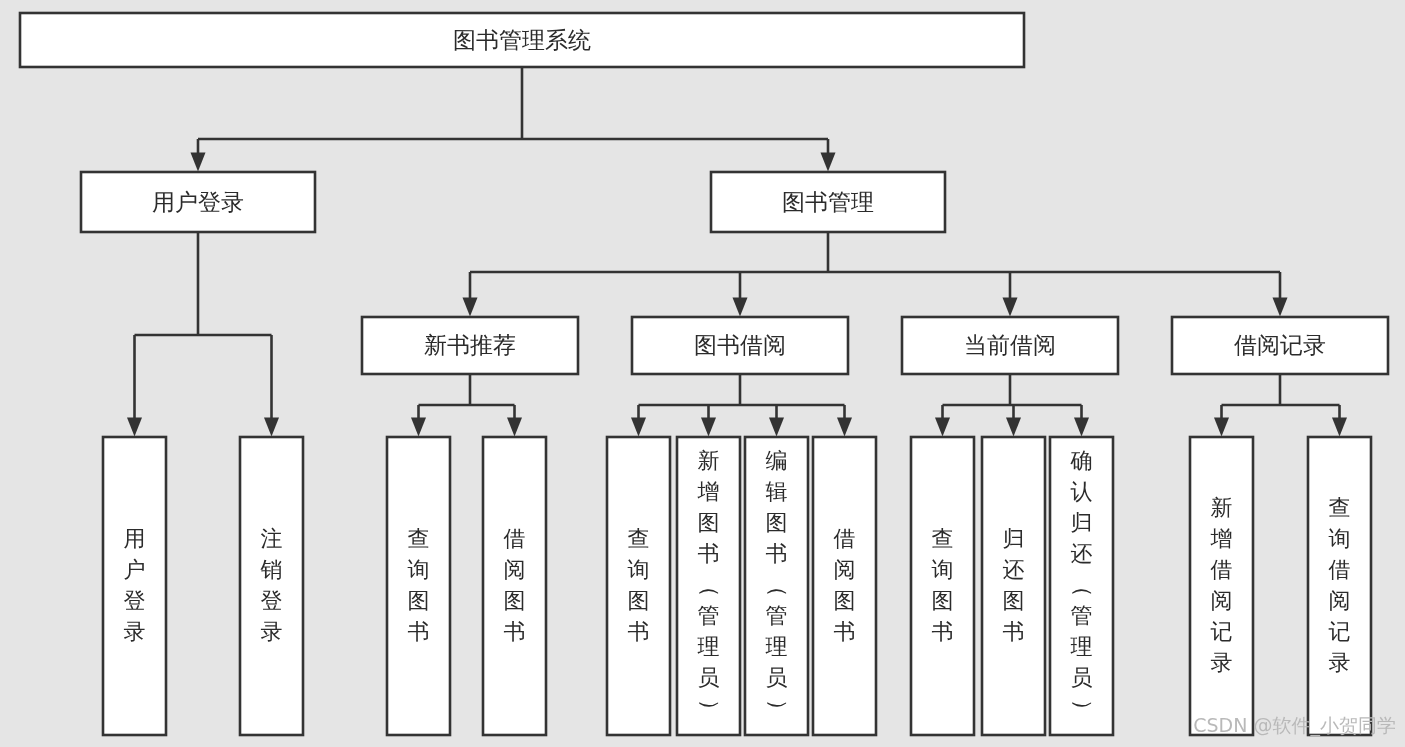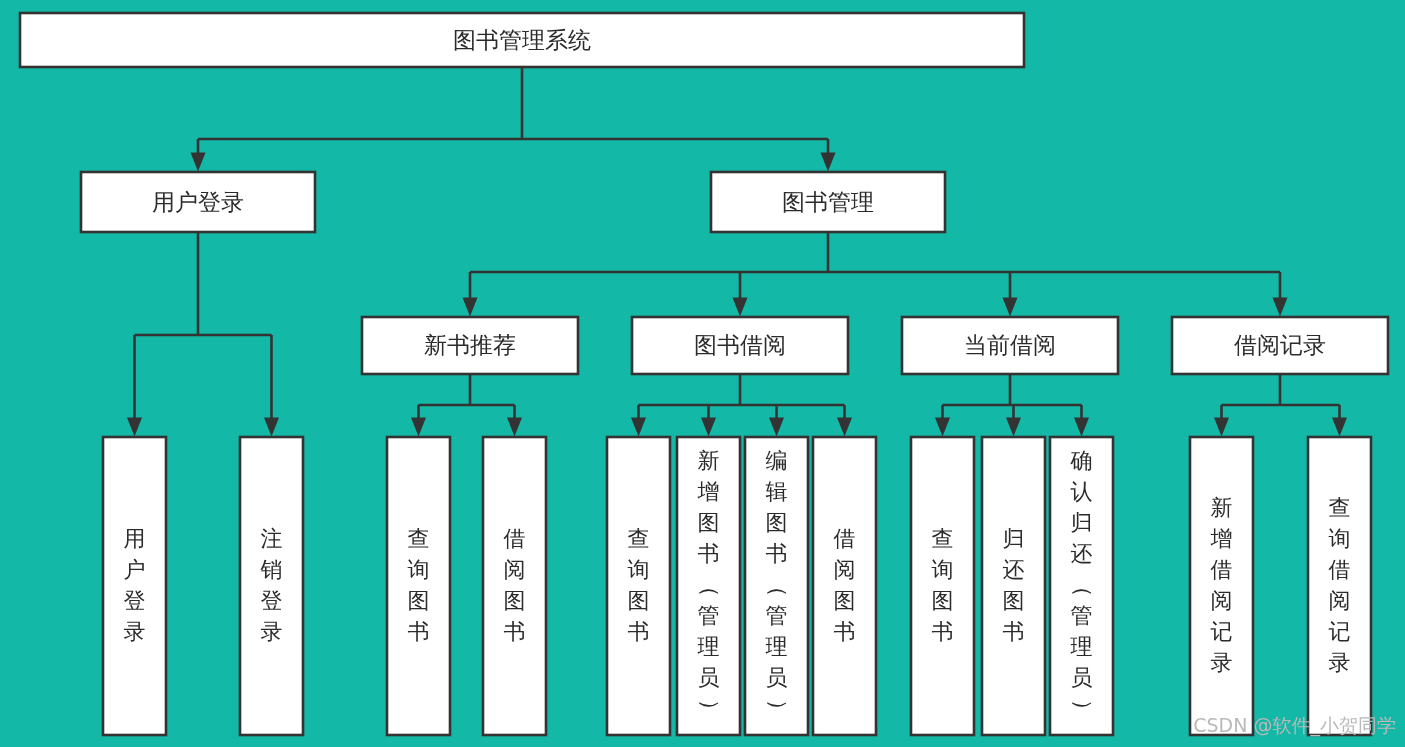--- a/index.html
+++ b/index.html
@@ -8,21 +8,21 @@
     padding: 0;
     background: #ffffff;
   }
   body {
     font-family: "DejaVu Sans", "Liberation Sans", sans-serif;
   }
   #diagram-root {
     position: relative;
     width: 1405px;
     height: 747px;
-    background: #14b8a6;
+    background: #e5e5e5;
     overflow: hidden;
   }
   svg.diagram-canvas {
     position: absolute;
     left: 0;
     top: 0;
     width: 1405px;
     height: 747px;
     display: block;
   }

